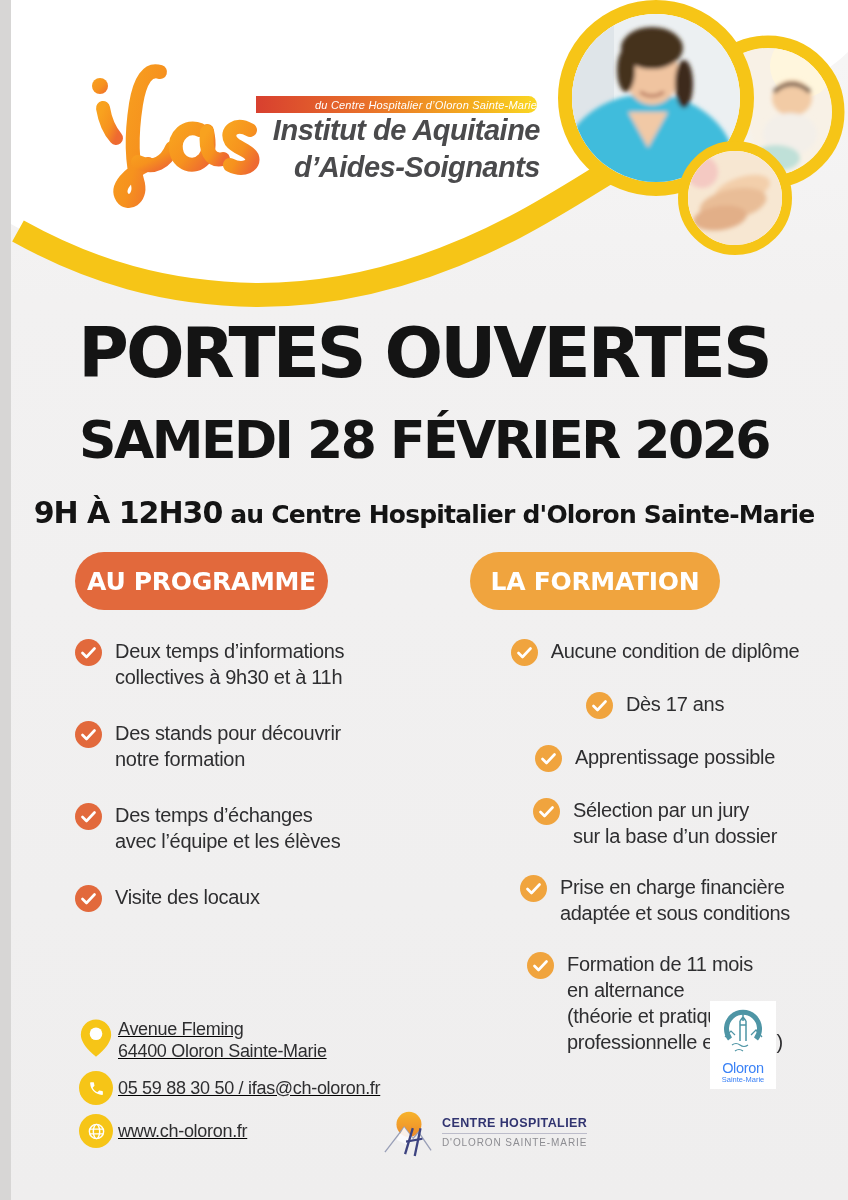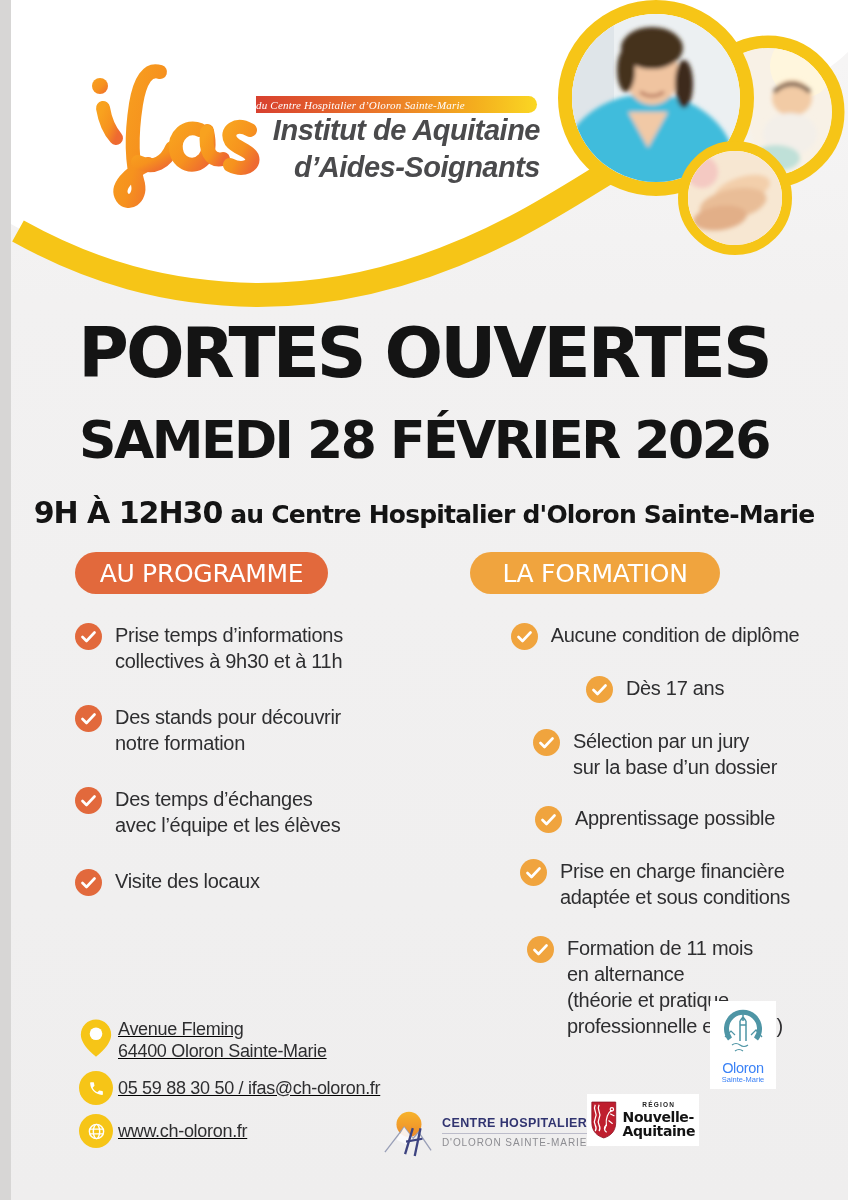--- a/index.html
+++ b/index.html
@@ -9,41 +9,41 @@
     font-family:"Liberation Sans", sans-serif;
   }
   .left-strip{position:absolute;left:0;top:0;width:11px;height:1200px;background:#d7d6d5;z-index:40;}
   .hdr-svg{position:absolute;left:0;top:0;z-index:1;}
   
   .logo-svg{position:absolute;left:78px;top:52px;z-index:5;}
   .grad-bar{
     position:absolute;left:256px;top:96px;width:281px;height:17px;z-index:6;
     border-radius:0 9px 9px 0;
     background:linear-gradient(90deg,#d8402f 0%,#e9712a 40%,#f4ae1e 78%,#fad723 100%);
-    display:flex;align-items:center;justify-content:flex-start;font-family:Liberation Serif, serif;
+    display:flex;align-items:center;justify-content:flex-end;
   }
   .grad-bar span{color:#fff;font-size:11px;font-style:italic;letter-spacing:.2px;white-space:nowrap;}
   .institute{
     position:absolute;left:250px;top:112px;width:290px;z-index:6;text-align:right;
     color:#4a4a4c;font-weight:bold;font-style:italic;font-size:29px;line-height:37px;letter-spacing:-.5px;
   }
   
   .titles{position:absolute;left:30px;top:311px;width:788px;text-align:center;z-index:5;color:#141414;
     font-family:"DejaVu Sans", sans-serif;margin-top:8px;}
   .t1{font-size:69px;font-weight:bold;letter-spacing:-3px;line-height:1;white-space:nowrap;}
   .t2{font-size:52px;font-weight:bold;letter-spacing:-2.5px;line-height:1;margin-top:26px;white-space:nowrap;}
   .t3{margin-top:29px;white-space:nowrap;}
   .t3 .time{font-size:30px;font-weight:bold;letter-spacing:-1px;}
   .t3 .loc{font-size:25px;font-weight:bold;letter-spacing:-.8px;}
   
   .col{position:absolute;top:552px;z-index:5;}
   .col-left{left:75px;width:360px;}
   .col-right{left:470px;width:370px;}
-  .pill{height:42px;border-radius:29px;display:flex;align-items:center;justify-content:center;
-    color:#fff;font-weight:normal;font-size:25px;letter-spacing:-.3px;font-family:"DejaVu Sans",sans-serif;}
+  .pill{height:58px;border-radius:29px;display:flex;align-items:center;justify-content:center;
+    color:#fff;font-weight:bold;font-size:25px;letter-spacing:-.3px;font-family:"DejaVu Sans",sans-serif;}
   .pill-left{width:253px;background:var(--accent_orange,#e2693c);}
   .pill-right{width:250px;background:var(--accent_amber,#f0a43e);}
   .list{margin-top:28px;}
   .item{display:flex;gap:13px;align-items:flex-start;}
   .col-left .item{margin-bottom:30px;}
   .col-right .item{margin-bottom:25px;justify-content:center;}
   .chk{width:27px;height:27px;border-radius:50%;flex:0 0 27px;margin-top:1px;
     display:flex;align-items:center;justify-content:center;}
   .chk-o{background:var(--accent_orange,#e2693c);}
   .chk-a{background:var(--accent_amber,#f0a43e);}
@@ -186,21 +186,21 @@
     <div class="pill pill-left">
       <span>AU PROGRAMME</span>
     </div>
     <div class="list">
       <div class="item">
         <span class="chk chk-o">
             <svg width="15" height="12" viewBox="0 0 15 12">
               <path d="M1.5,6 L5.5,10 L13.5,1.5" fill="none" stroke="#fff" stroke-width="2.6" stroke-linecap="round" stroke-linejoin="round"></path>
             </svg>
           </span>
-        <span class="lines">Prise temps d’informations
+        <span class="lines">Deux temps d’informations
 collectives à 9h30 et à 11h</span>
       </div>
       <div class="item">
         <span class="chk chk-o">
             <svg width="15" height="12" viewBox="0 0 15 12">
               <path d="M1.5,6 L5.5,10 L13.5,1.5" fill="none" stroke="#fff" stroke-width="2.6" stroke-linecap="round" stroke-linejoin="round"></path>
             </svg>
           </span>
         <span class="lines">Des stands pour découvrir
 notre formation</span>
@@ -245,30 +245,30 @@
             </svg>
           </span>
         <span class="lines">Dès 17 ans</span>
       </div>
       <div class="item">
         <span class="chk chk-a">
             <svg width="15" height="12" viewBox="0 0 15 12">
               <path d="M1.5,6 L5.5,10 L13.5,1.5" fill="none" stroke="#fff" stroke-width="2.6" stroke-linecap="round" stroke-linejoin="round"></path>
             </svg>
           </span>
+        <span class="lines">Apprentissage possible</span>
+      </div>
+      <div class="item">
+        <span class="chk chk-a">
+            <svg width="15" height="12" viewBox="0 0 15 12">
+              <path d="M1.5,6 L5.5,10 L13.5,1.5" fill="none" stroke="#fff" stroke-width="2.6" stroke-linecap="round" stroke-linejoin="round"></path>
+            </svg>
+          </span>
         <span class="lines">Sélection par un jury
 sur la base d’un dossier</span>
-      </div>
-      <div class="item">
-        <span class="chk chk-a">
-            <svg width="15" height="12" viewBox="0 0 15 12">
-              <path d="M1.5,6 L5.5,10 L13.5,1.5" fill="none" stroke="#fff" stroke-width="2.6" stroke-linecap="round" stroke-linejoin="round"></path>
-            </svg>
-          </span>
-        <span class="lines">Apprentissage possible</span>
       </div>
       <div class="item">
         <span class="chk chk-a">
             <svg width="15" height="12" viewBox="0 0 15 12">
               <path d="M1.5,6 L5.5,10 L13.5,1.5" fill="none" stroke="#fff" stroke-width="2.6" stroke-linecap="round" stroke-linejoin="round"></path>
             </svg>
           </span>
         <span class="lines">Prise en charge financière
 adaptée et sous conditions</span>
       </div>
@@ -336,38 +336,20 @@
       <path d="M39,22 L33,51" stroke="#3d4380" stroke-width="2.4"></path>
       <path d="M24,36 L41,33" stroke="#3d4380" stroke-width="2.2"></path>
     </svg>
     <div class="ch-text">
       <div class="n1">CENTRE HOSPITALIER</div>
       <div class="rule"></div>
       <div class="n2">D'OLORON SAINTE-MARIE</div>
     </div>
   </div>
 
-  <div class="na-logo">
-    <svg width="30" height="44" viewBox="0 0 30 44">
-      <path d="M1,1 H29 V25 C29,36 22,41 15,43 C8,41 1,36 1,25 Z" fill="#bf1e2e" stroke="#8f1628" stroke-width="1"></path>
-      <path d="M5,4 q-2,4 0,8 q2,4 0,8 q-2,4 0,8 q2,4 0,7" fill="none" stroke="#fff" stroke-width="1.5"></path>
-      <path d="M9.5,4 q-2,4 0,8 q2,4 0,8 q-2,4 0,8 q2,4 0,7" fill="none" stroke="#fff" stroke-width="1.5"></path>
-      <g fill="none" stroke="#fff" stroke-width="1.4" stroke-linecap="round">
-        <path d="M18,28 C17,20 20,13 24,11"></path>
-          <circle cx="24.5" cy="9.5" r="2"></circle>
-        <path d="M18,28 l-2,5 M21,23 l4,3 M23,15 l4,2"></path>
-        <path d="M18,28 c-3,2 -3,6 0,8"></path>
-      </g>
-    </svg>
-    <div class="na-text">
-      <div class="reg">RÉGION</div>
-      <div class="nm">Nouvelle-</div>
-      <div class="nm">Aquitaine</div>
-    </div>
-  </div>
 
   <div class="city-logo">
     <svg width="52" height="52" viewBox="0 0 50 52">
       <g fill="none" stroke="#4e95a5">
         <path d="M12,33 A16.5,16.5 0 1 1 38,33" stroke-width="5"></path>
         <path d="M22,15 V35 M28,15 V35 M22,19 H28 M25,8 V15 M22,15 L25,11 L28,15" stroke-width="1.5"></path>
         <path d="M7,31 L13,25 L17,29 M33,29 L38,24 L44,31" stroke-width="1.2"></path>
         <path d="M14,39 q4,-3 8,0 q4,3 8,0 M17,45 q4,-3 8,0" stroke-width="1.2"></path>
       </g>
     </svg>

